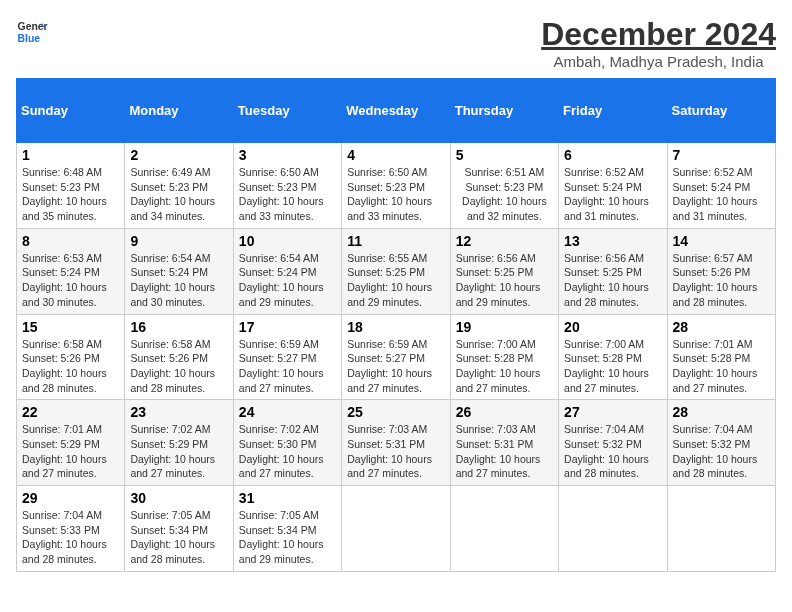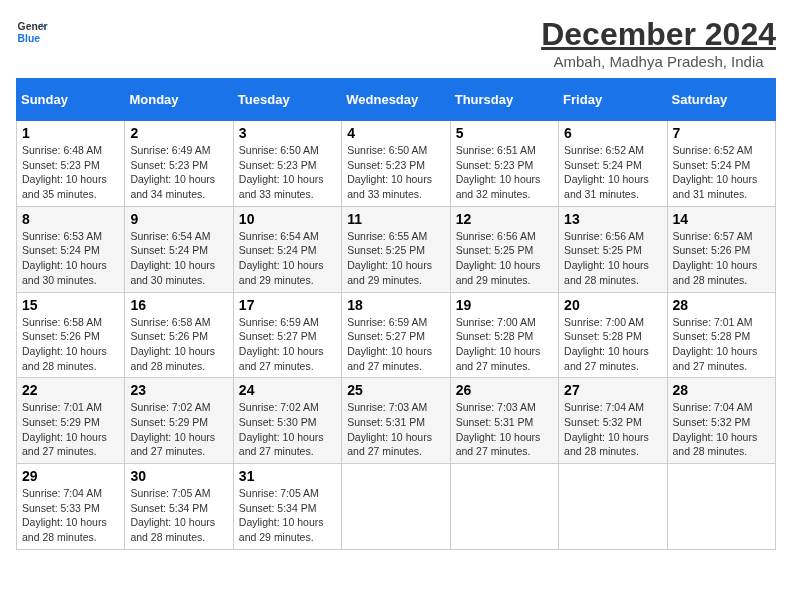--- a/index.html
+++ b/index.html
@@ -40,21 +40,21 @@
       text-align: center;
     }
     table {
       width: 100%;
       border-collapse: collapse;
       font-size: 11px;
     }
     thead th {
       background: #1a73e8;
       color: #fff;
-      padding: 13px 4px;
+      padding: 24px 4px;
       text-align: left;
       font-size: 13px;
       font-weight: bold;
       border: 1px solid #1a73e8;
     }
     tbody td {
       border: 1px solid #ccc;
       vertical-align: top;
       padding: 4px 5px;
       width: 14.28%;
@@ -135,21 +135,21 @@
         </td>
         <td>
           <span class="day-num">4</span>
           <div class="day-content" style="white-space: pre-line;">Sunrise: 6:50 AM
 Sunset: 5:23 PM
 Daylight: 10 hours
 and 33 minutes.</div>
         </td>
         <td>
           <span class="day-num">5</span>
-          <div class="day-content" style="white-space: pre-line;">Sunrise: 6:51 AM
+          <div class="day-content" style="white-space: pre-line; text-align: center;">Sunrise: 6:51 AM
 Sunset: 5:23 PM
 Daylight: 10 hours
 and 32 minutes.</div>
         </td>
         <td>
           <span class="day-num">6</span>
           <div class="day-content" style="white-space: pre-line;">Sunrise: 6:52 AM
 Sunset: 5:24 PM
 Daylight: 10 hours
 and 31 minutes.</div>

